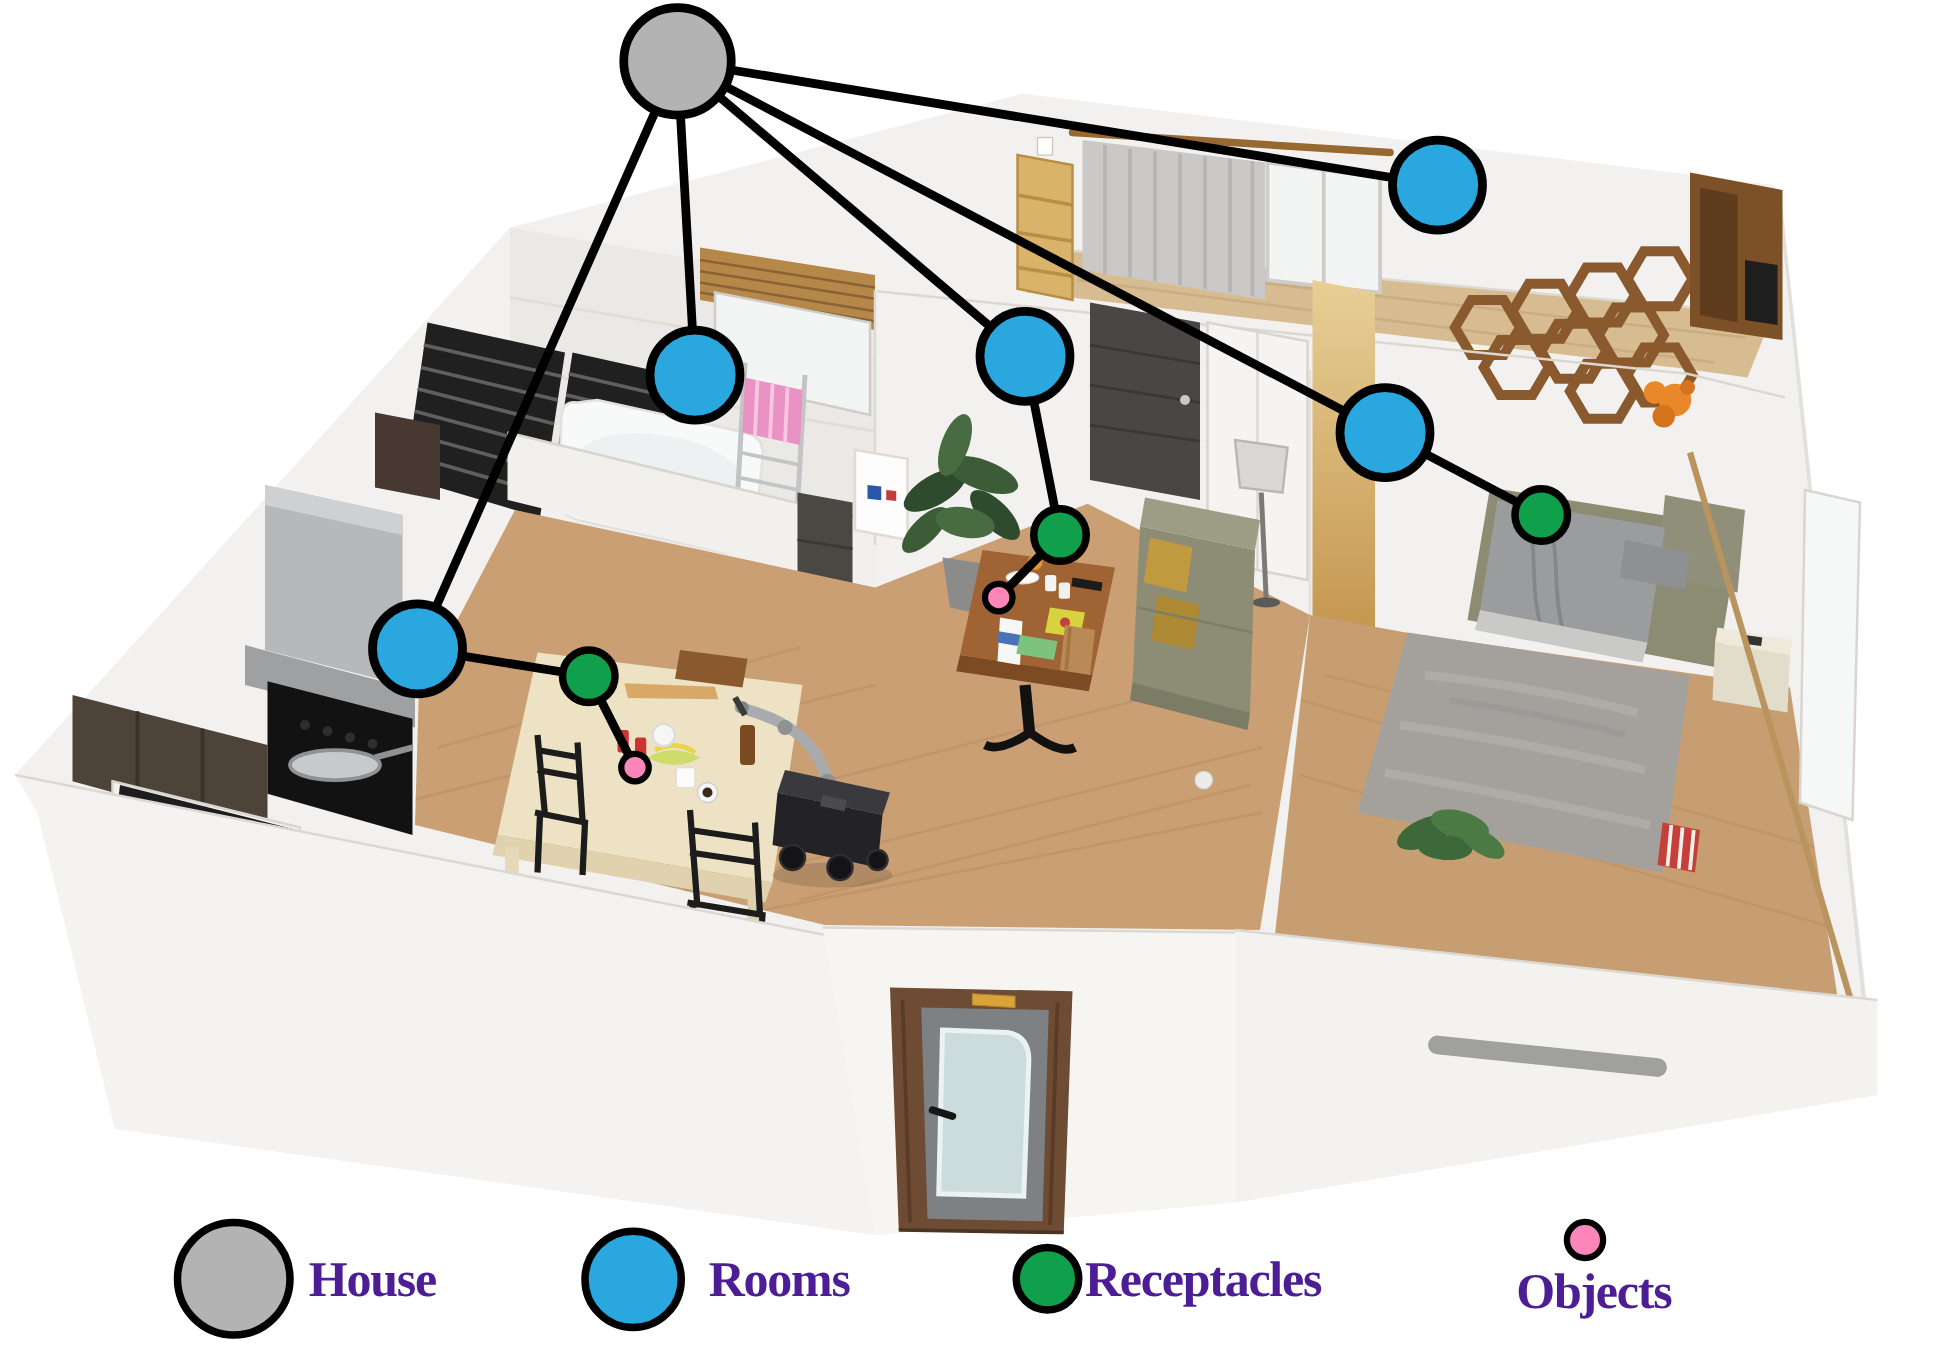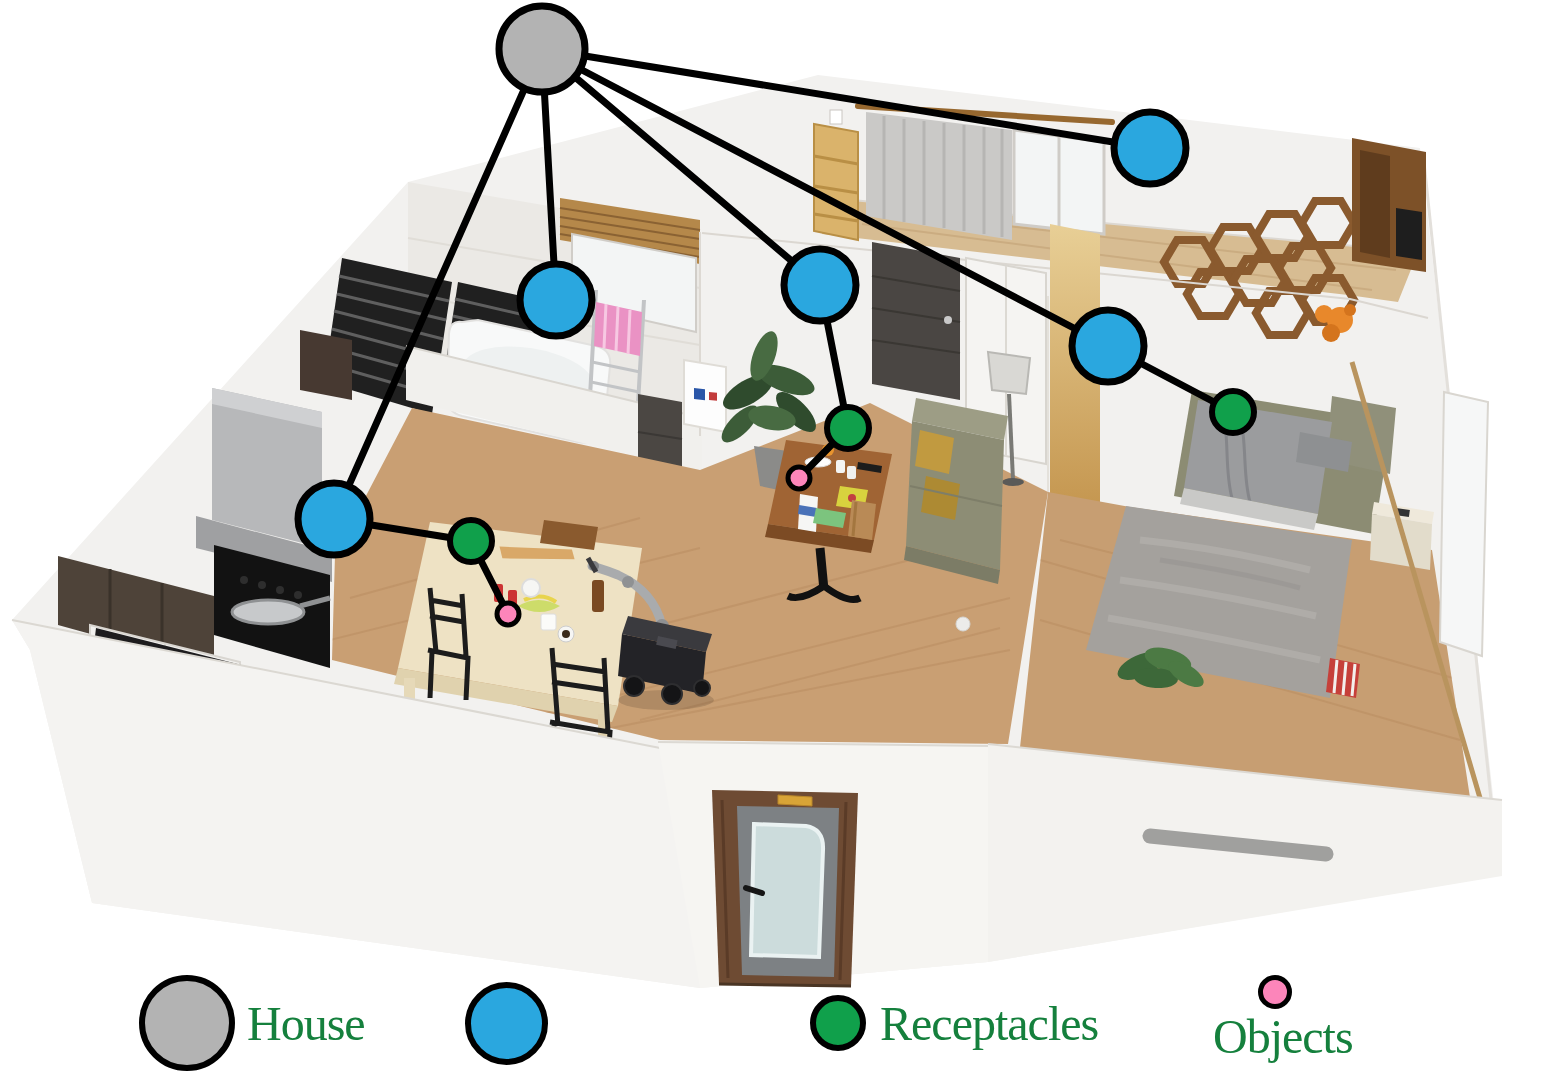--- a/index.html
+++ b/index.html
@@ -6,24 +6,24 @@
   body{width:1561px;height:1076px;position:relative;overflow:hidden;
        font-family:"Liberation Serif","DejaVu Serif",serif;}
   #scene{position:absolute;left:0;top:0;}
   .legend{position:absolute;left:0;top:0;width:1561px;height:1076px;pointer-events:none;}
   .legend-item{position:absolute;top:975px;height:96px;display:flex;align-items:center;}
   .swatch{display:inline-block;border-radius:50%;border:6px solid #000;box-sizing:border-box;background:#ccc;}
   .sw-house{width:96px;height:96px;}
   .sw-room{width:83px;height:83px;}
   .sw-receptacle{width:56px;height:56px;}
   .sw-object{width:34px;height:34px;border-width:5px;}
-  .legend-label{font-weight:400;font-size:48px;color:#15803d;letter-spacing:-1px;}
+  .legend-label{font-weight:700;font-size:40px;color:#4c1d95;letter-spacing:-1px;}
   .li-0{left:139px;} .li-0 .legend-label{margin-left:12px;}
   .li-1{left:465px;} .li-1 .legend-label{margin-left:19px;}
-  .li-2{left:810px;} .li-2 .legend-label{margin-left:14px;}
+  .li-2{left:810px;} .li-2 .legend-label{margin-left:2px;}
   .li-3{left:1198px;flex-direction:column;} .li-3 .legend-label{margin-left:15px;}
 </style>
 </head>
 <body>
 
 <svg id="scene" width="1561" height="1076" viewBox="0 0 1561 1076">
   <defs>
     <polygon id="hex" points="-13,-22 13,-22 26,0 13,22 -13,22 -26,0" fill="none" stroke="#8a5a2e" stroke-width="8"></polygon>
     <linearGradient id="woodgrad" x1="0" y1="0" x2="0" y2="1">
       <stop offset="0" stop-color="#e8cf96"></stop>
@@ -334,20 +334,21 @@
     </g>
 </svg>
 
 <div class="legend">
   <div class="legend-item li-0">
     <span class="swatch sw-house" style="background: rgb(179, 179, 179);"></span>
     <span class="legend-label">House</span>
   </div>
   <div class="legend-item li-1">
     <span class="swatch sw-room" style="background: rgb(42, 167, 223);"></span>
+    <span class="legend-label">Rooms</span>
   </div>
   <div class="legend-item li-2">
     <span class="swatch sw-receptacle" style="background: rgb(16, 160, 75);"></span>
     <span class="legend-label">Receptacles</span>
   </div>
   <div class="legend-item li-3">
     <span class="swatch sw-object" style="background: rgb(252, 133, 186);"></span>
     <span class="legend-label">Objects</span>
   </div>
 </div>

